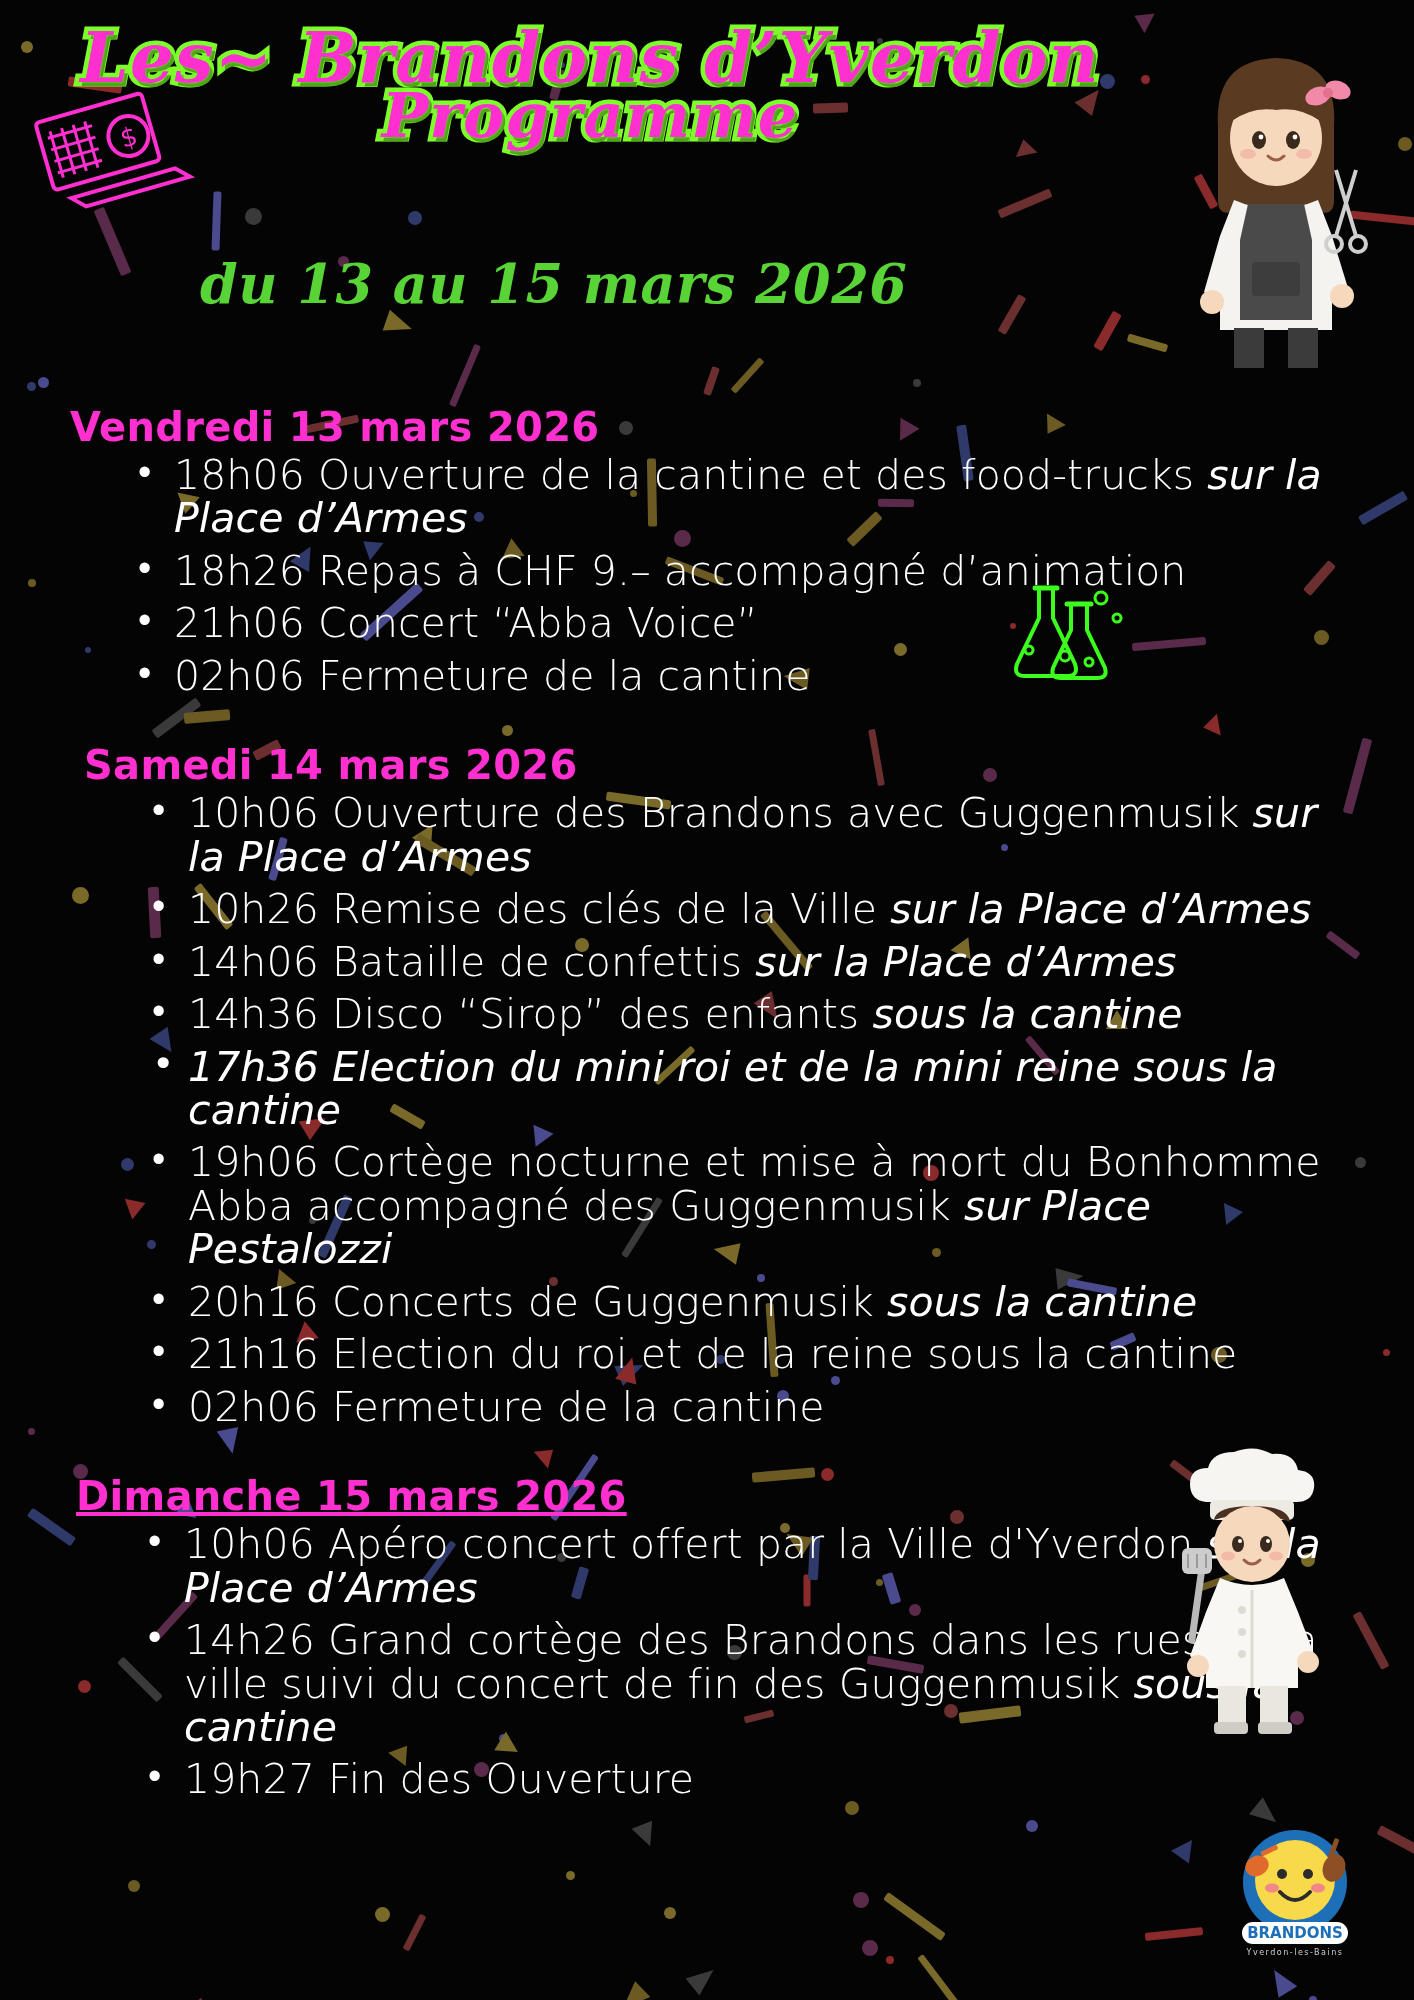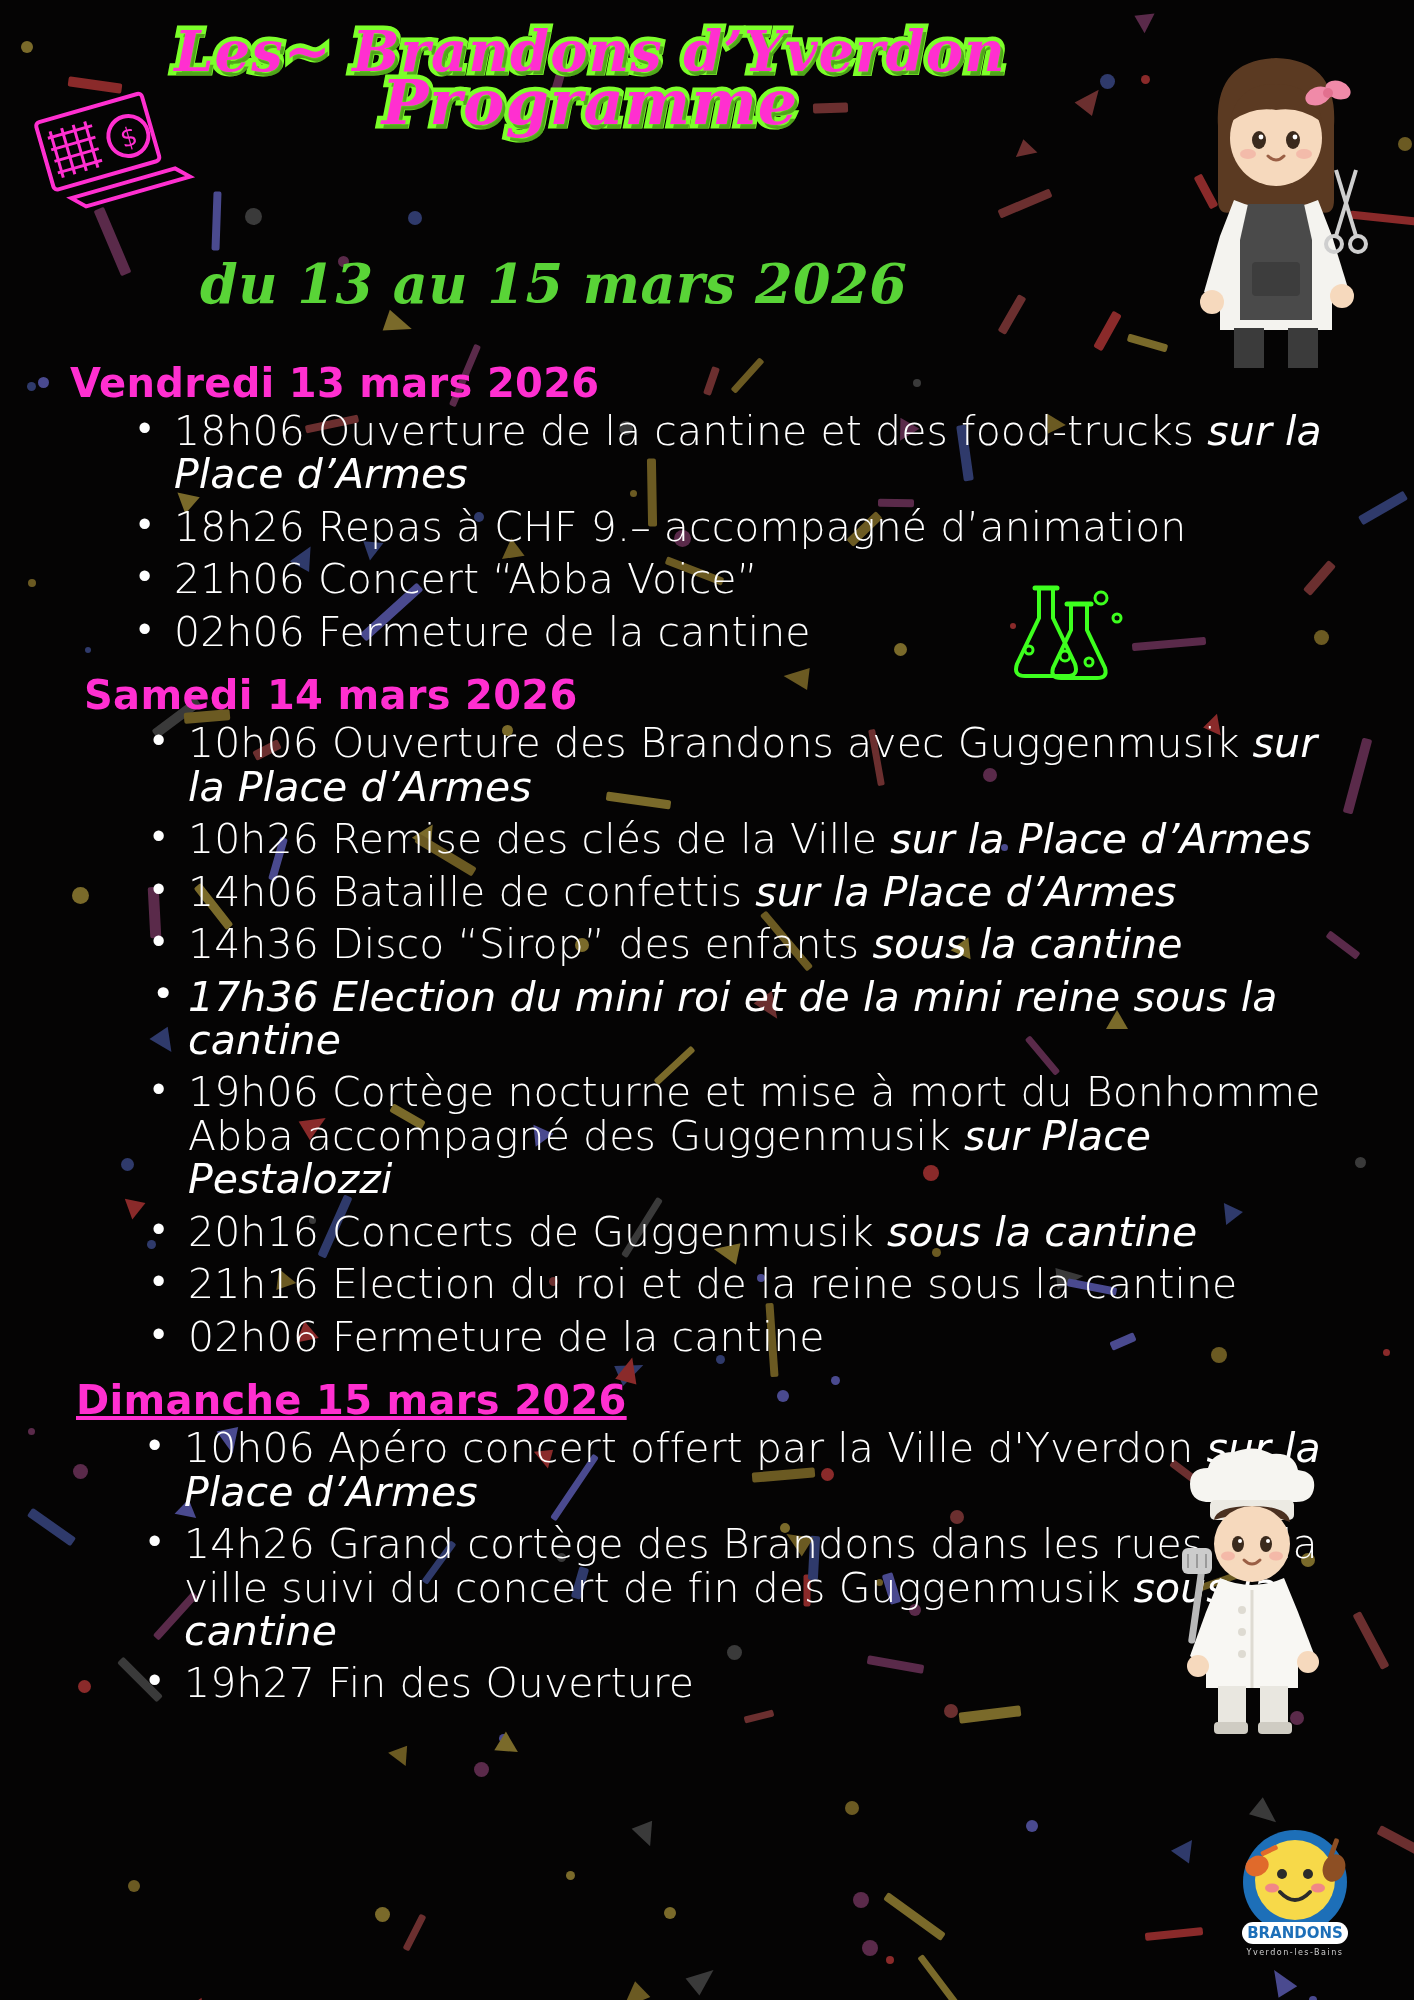--- a/index.html
+++ b/index.html
@@ -57,21 +57,21 @@
     color: #ff2fd0;
     letter-spacing: 1px;
     line-height: 0.98;
     margin: 0;
     -webkit-text-stroke: 9px #7cff2a;
     paint-order: stroke fill;
     text-shadow:
       0 0 2px #7cff2a,
       3px 4px 0 rgba(0,0,0,0.35);
   }
-  .title-line1 { font-size: 56px; }
+  .title-line1 { font-size: 69px; }
   .title-line2 { font-size: 62px; margin-top: -6px; }
 
   .subtitle {
     position: absolute;
     top: 252px;
     left: 200px;
     font-family: "DejaVu Serif", serif;
     font-style: italic;
     font-weight: bold;
     font-size: 54px;
@@ -81,20 +81,21 @@
 
   
   .schedule {
     position: absolute;
     top: 360px;
     left: 62px;
     width: 1290px;
   }
   .day {
     margin-bottom: 18px;
+    margin-top: 44px;
   }
   .day-title {
     font-family: "DejaVu Sans", sans-serif;
     font-weight: bold;
     font-size: 40px;
     color: #ff2fd0;
     margin: 0 0 4px 8px;
     letter-spacing: 0.3px;
   }
   .day.samedi .day-title { margin-left: 22px; }

